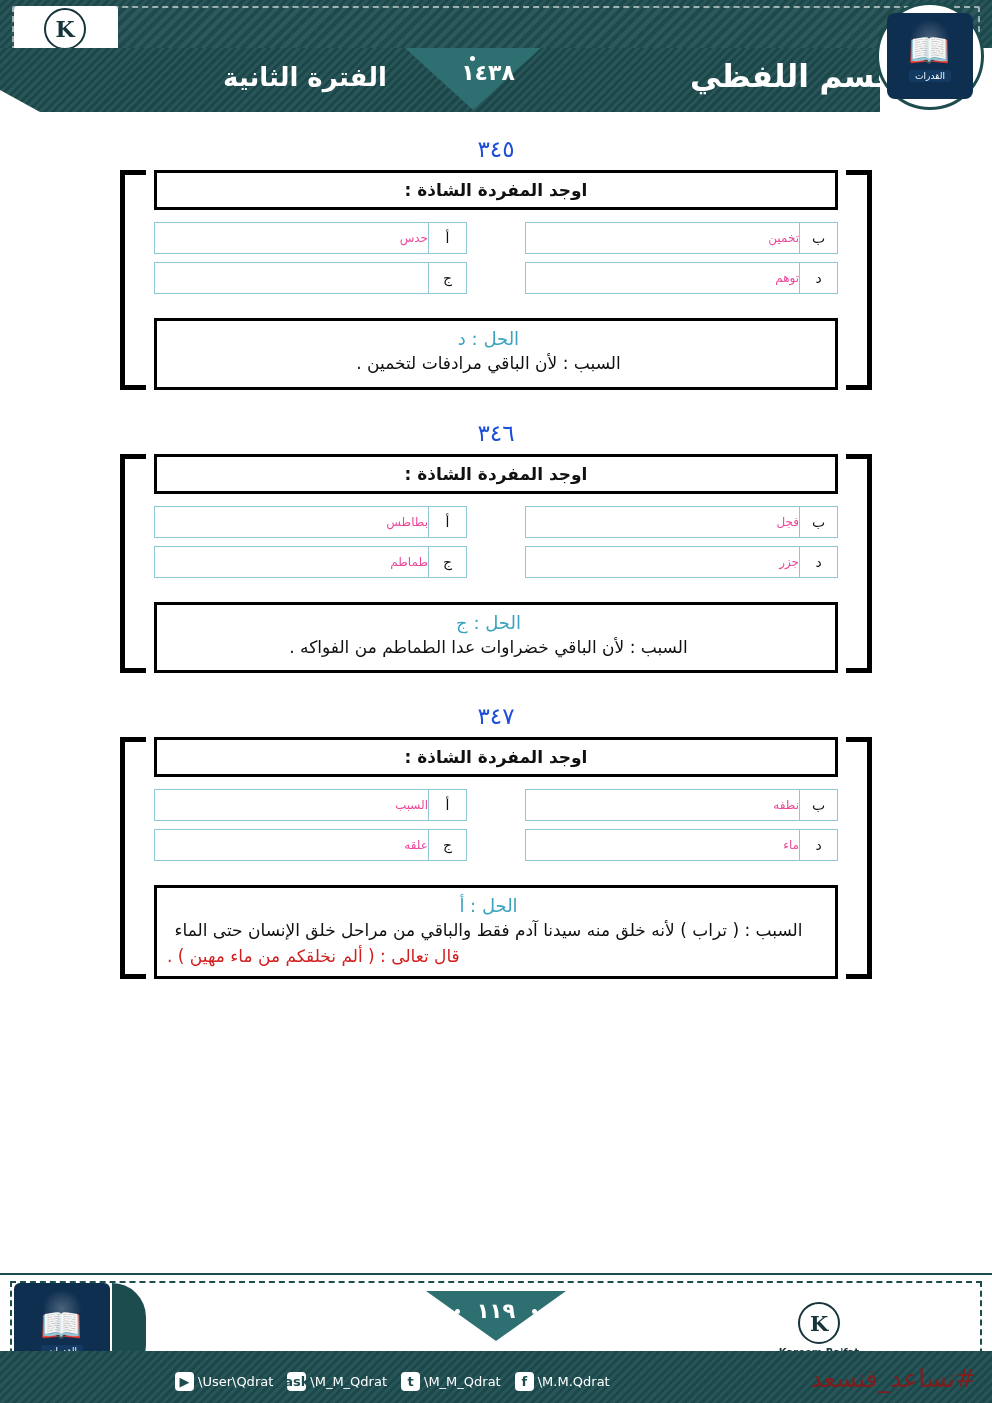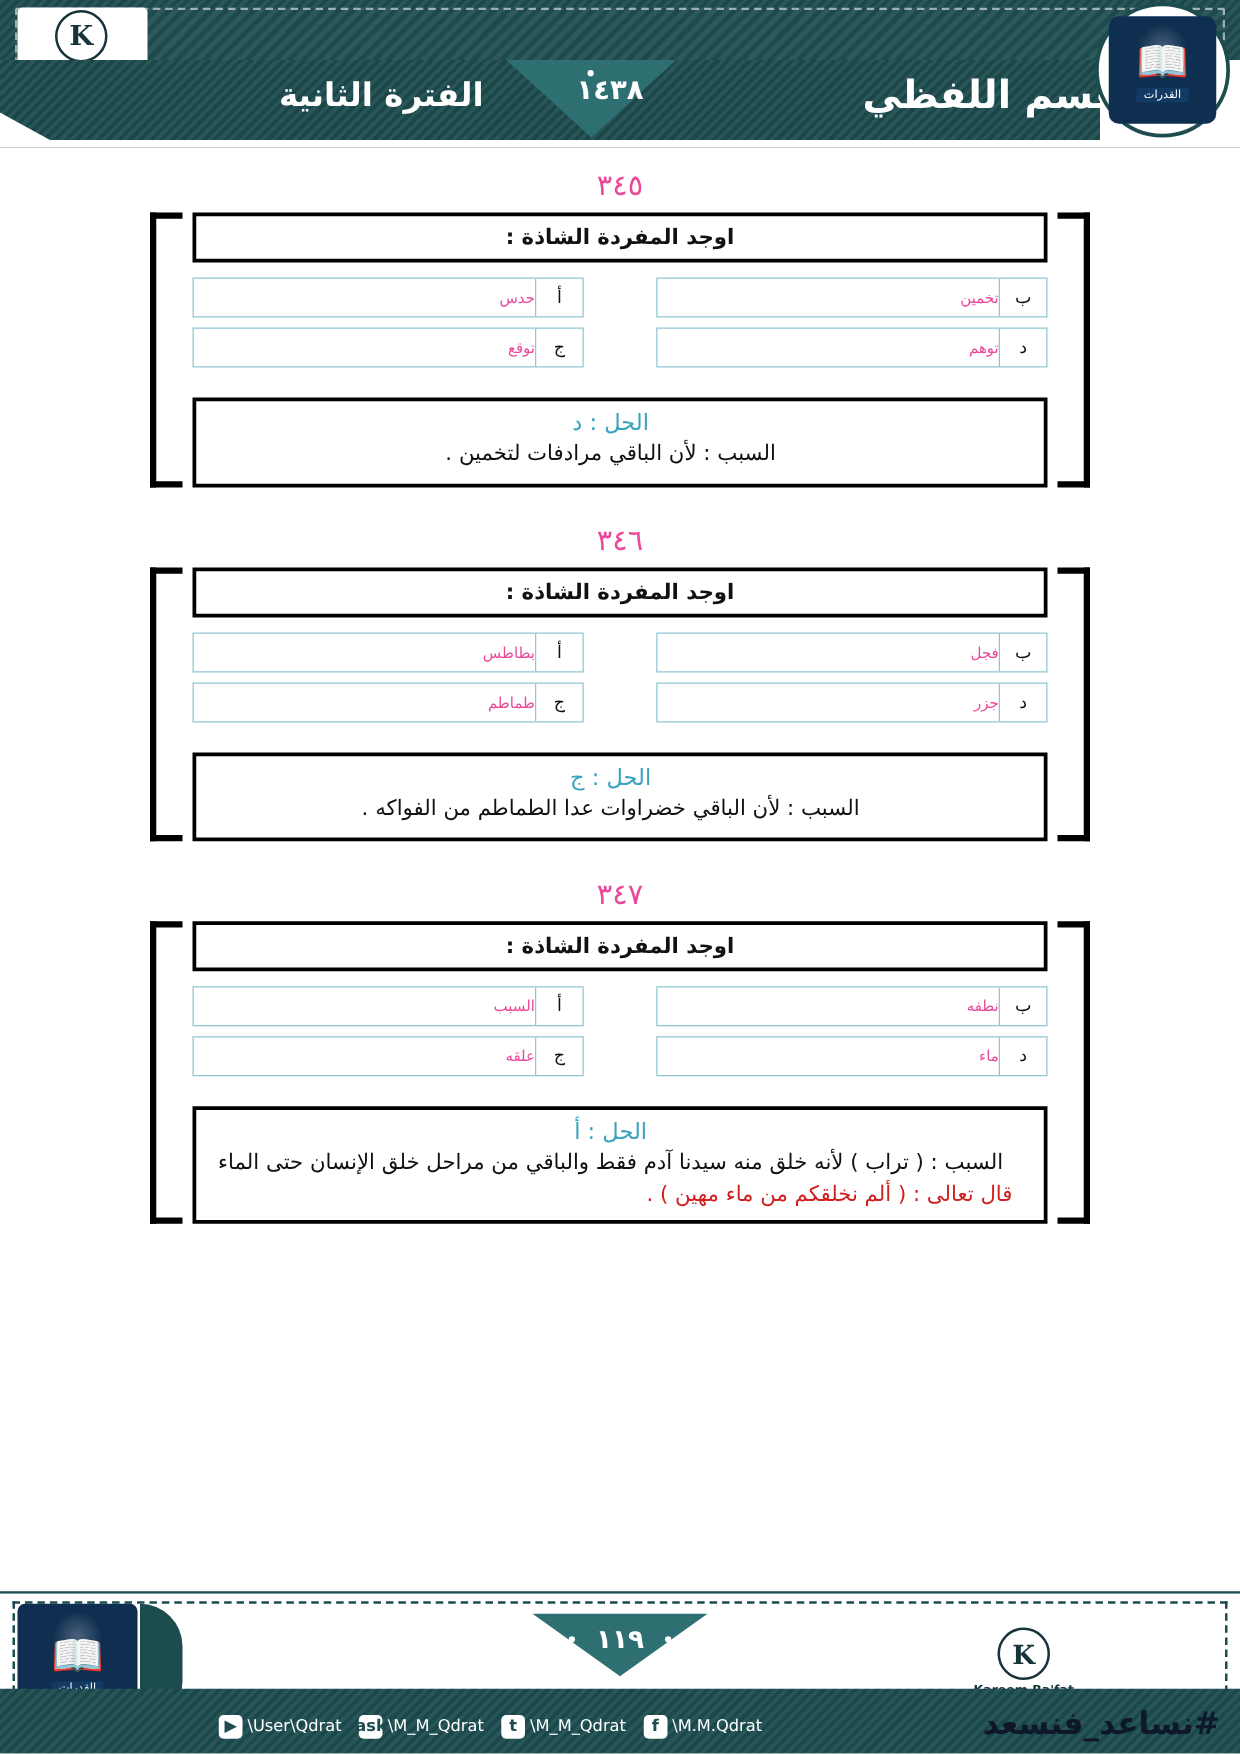--- a/index.html
+++ b/index.html
@@ -174,21 +174,21 @@
   }
 
   
   .content {
     position: relative;
     padding: 0 18px;
   }
   .q-number {
     text-align: center;
     font-size: 23px;
-    color: #ec4899;
+    color: #1d4ed8;
     margin: 14px 0 8px 0;
     letter-spacing: 1px;
   }
 
   .q-block {
     position: relative;
     margin: 0 auto 30px auto;
     width: 752px;
   }
   
@@ -263,21 +263,21 @@
     font-size: 18px;
     margin-bottom: 2px;
   }
   .answer-reason {
     text-align: center;
     font-size: 17px;
     color: #111;
     line-height: 1.5;
   }
   .answer-quran {
-    text-align: right;
+    text-align: left;
     font-size: 17px;
     color: #d11f1f;
     margin-top: 2px;
   }
 
   
   .footer {
     position: absolute;
     left: 0; bottom: 0;
     width: 992px;
@@ -305,23 +305,23 @@
     position: absolute;
     left: 0; bottom: 0;
     width: 992px; height: 52px;
     background:
       repeating-linear-gradient(135deg, rgba(255,255,255,0.05) 0 3px, rgba(0,0,0,0.06) 3px 6px),
       #1d4c4f;
   }
   .footer-hash {
     position: absolute;
     right: 16px; bottom: 10px;
-    color: #0f172a;
+    color: #7f1d1d;
     font-size: 25px;
-    font-weight: bold;
+    font-weight: normal;
   }
   .footer-social {
     position: absolute;
     left: 175px; bottom: 12px;
     display: flex;
     flex-direction: row-reverse;
     gap: 14px;
     align-items: center;
     direction: ltr;
   }
@@ -465,21 +465,20 @@
               <span class="choice-text">حدس</span>
             </div>
           </div>
           <div class="choice-row">
             <div class="choice">
               <span class="choice-letter">د</span>
               <span class="choice-text">توهم</span>
             </div>
             <div class="choice">
               <span class="choice-letter">ج</span>
-              <span class="choice-text">توقع</span>
             </div>
           </div>
         </div>
         <div class="answer-box">
           <div class="answer-label">الحل : د</div>
           <div class="answer-reason">السبب : لأن الباقي مرادفات لتخمين .</div>
         </div>
       </div>
     </div>
 

